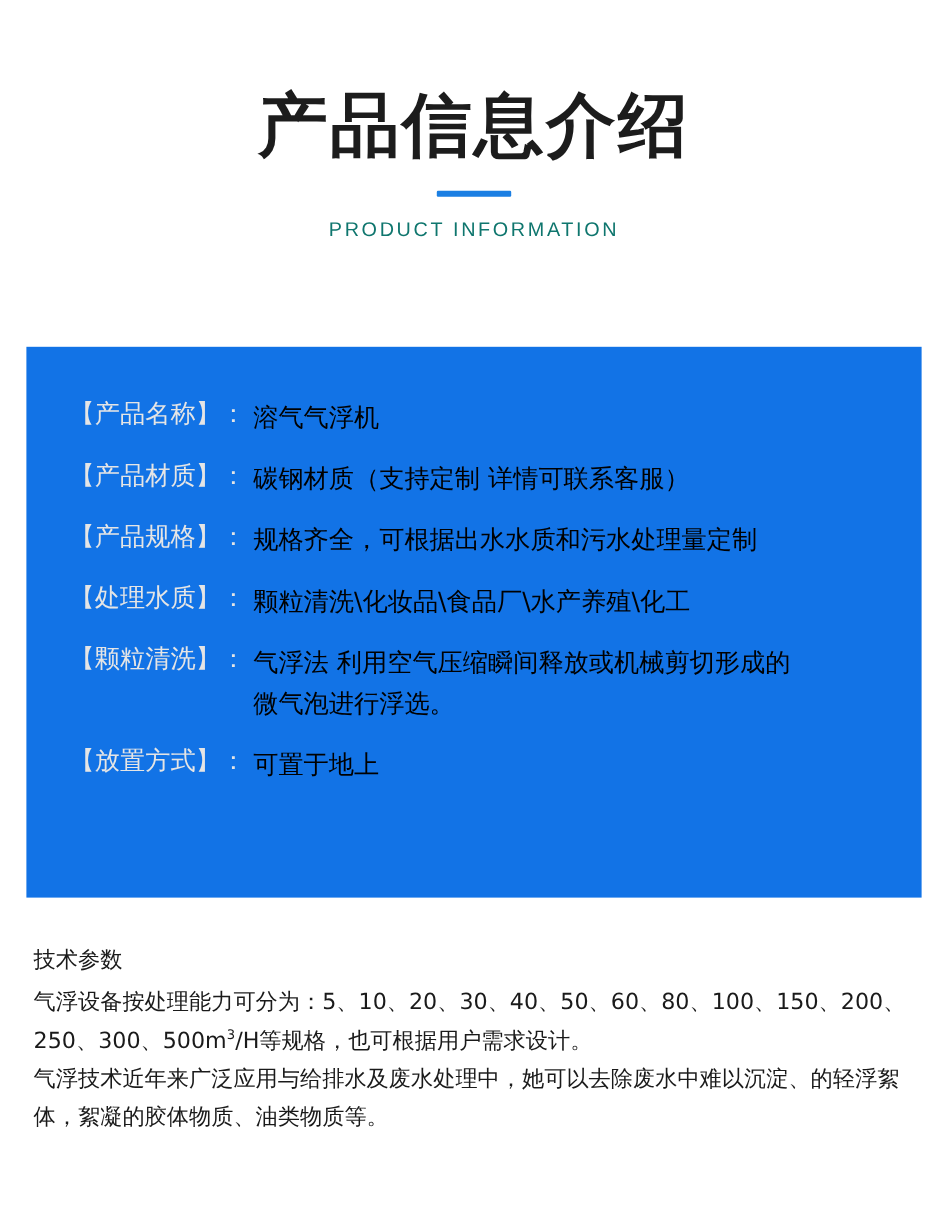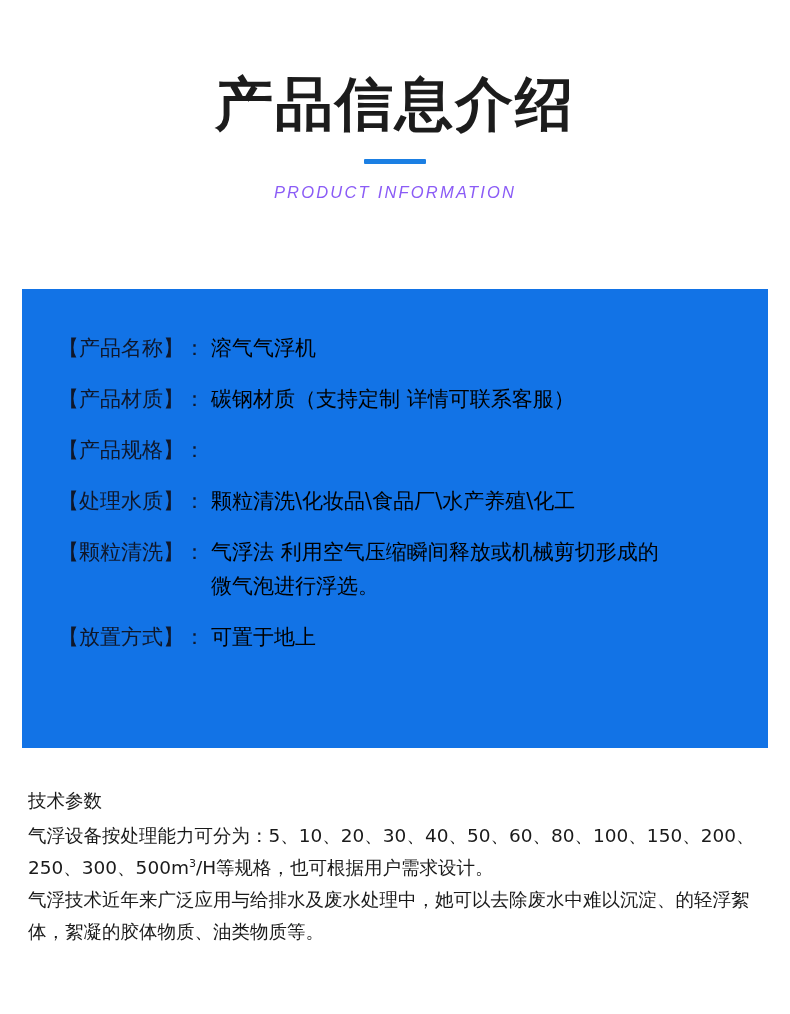--- a/index.html
+++ b/index.html
@@ -39,48 +39,47 @@
     width: 62px;
     height: 5px;
     background: #1b7fe3;
     margin: 22px auto 0 auto;
     border-radius: 1px;
   }
   .header-sub {
     margin-top: 19px;
     font-size: 16.5px;
     letter-spacing: 2.2px;
-    color: #8b5cf6;
+    color: #0f766e;
     font-family: "Liberation Sans", sans-serif;
-    font-style: italic;
   }
 
   
   .info-panel {
     position: absolute;
     left: 22px;
     top: 289px;
     width: 746px;
     height: 459px;
     background: #1273e6;
     box-sizing: border-box;
     padding: 42px 36px 0 36px;
   }
   .info-row {
     display: flex;
     align-items: flex-start;
     margin-bottom: 17px;
   }
   .info-label {
-    color: #0f172a;
+    color: #e5e5e5;
     font-size: 21px;
     line-height: 1.62;
     white-space: nowrap;
     flex: 0 0 auto;
-    font-family: Liberation Sans, sans-serif;
+    font-family: Liberation Mono, monospace;
   }
   .info-value {
     color: #000000;
     font-size: 21px;
     line-height: 1.62;
     margin-left: 6px;
     flex: 1 1 auto;
     font-family: "DejaVu Sans", "Liberation Sans", sans-serif;
   }
   .info-value .line2 {
@@ -130,20 +129,21 @@
       <span class="info-value">溶气气浮机</span>
     </div>
 
     <div class="info-row">
       <span class="info-label">【产品材质】：</span>
       <span class="info-value">碳钢材质（支持定制 详情可联系客服）</span>
     </div>
 
     <div class="info-row">
       <span class="info-label">【产品规格】：</span>
+      <span class="info-value">规格齐全，可根据出水水质和污水处理量定制</span>
     </div>
 
     <div class="info-row">
       <span class="info-label">【处理水质】：</span>
       <span class="info-value">
         <span class="line2">颗粒清洗\化妆品\食品厂\水产养殖\化工</span>
       </span>
     </div>
 
     <div class="info-row">

